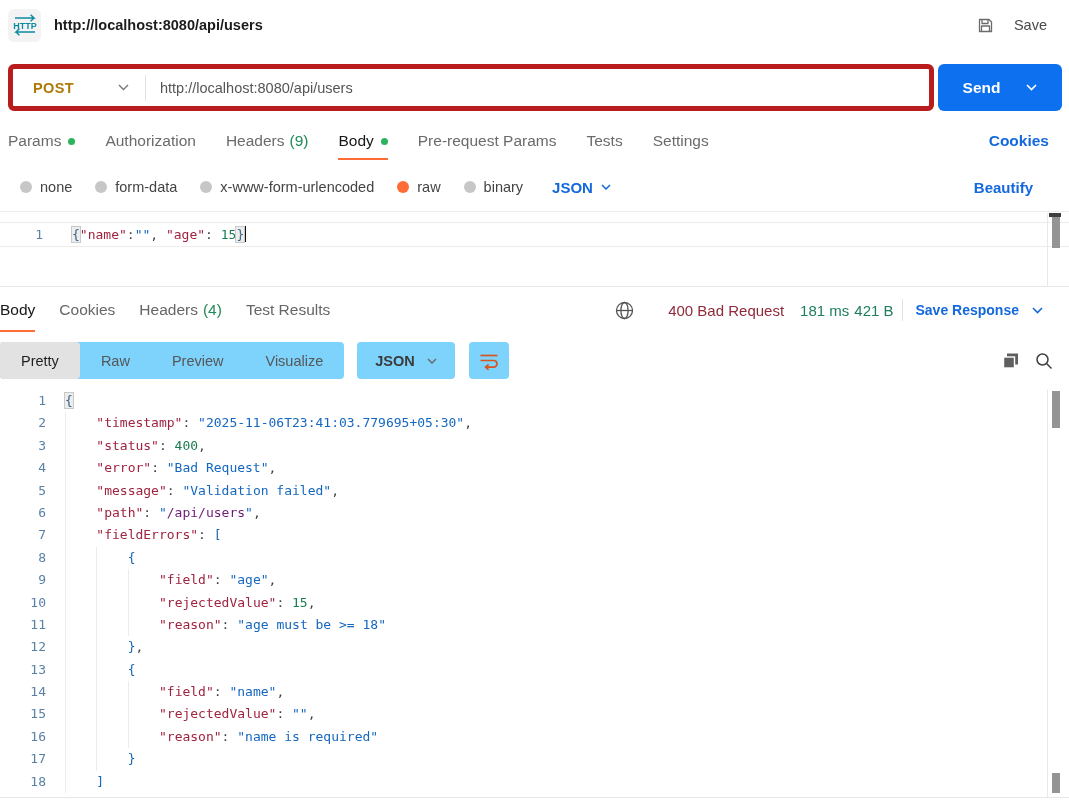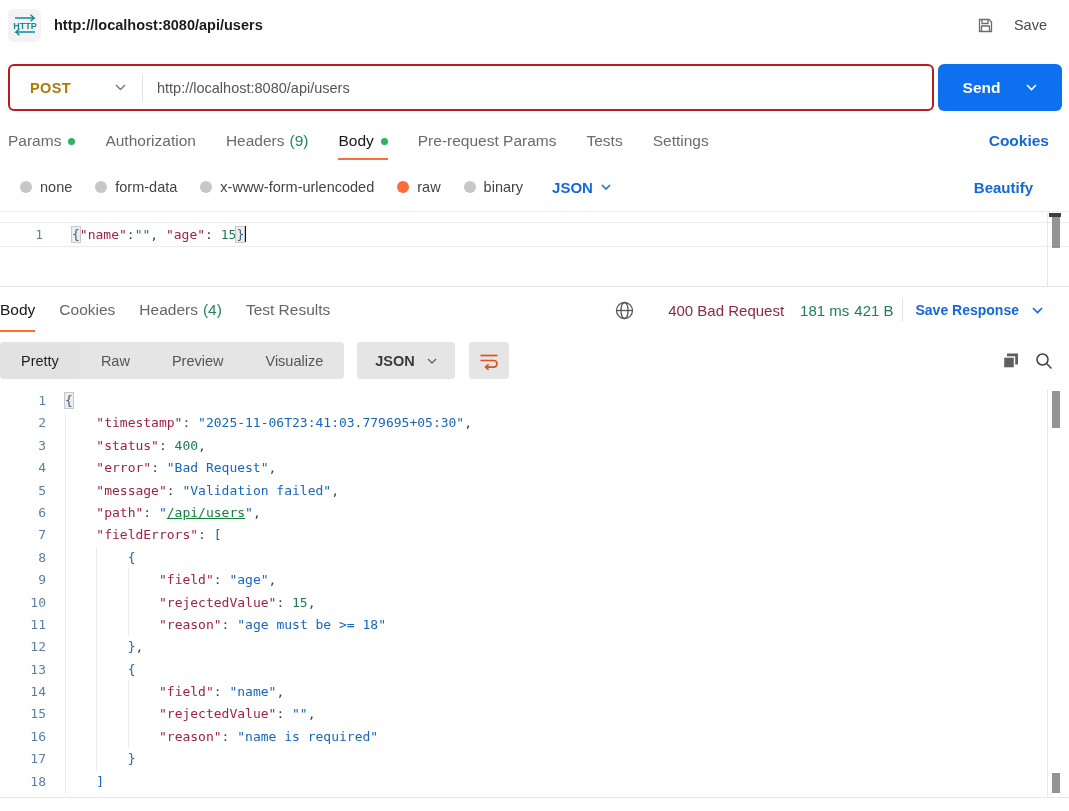--- a/index.html
+++ b/index.html
@@ -6,21 +6,21 @@
   html,body{margin:0;padding:0}
   body{width:1069px;height:811px;background:#fff;font-family:"Liberation Sans",sans-serif;color:#212121;overflow:hidden;position:relative}
   svg{display:block}
   
   .topbar{display:flex;align-items:center;height:46px;padding:4px 22px 0 8px}
   .badge{width:33px;height:33px;border-radius:6px;background:#f3f3f3;display:flex;align-items:center;justify-content:center}
   .title{margin-left:13px;font-size:14.5px;font-weight:700;color:#1c1c1c}
   .save{margin-left:auto;display:flex;align-items:center;gap:20px;color:#4a4a4a;font-size:14.5px}
   
   .reqrow{display:flex;margin:18px 7px 0 8px;height:47px}
-  .urlbox{flex:1;border:2px solid #b91c1c;border-radius:6px;display:flex;align-items:center;background:#fff}
+  .urlbox{flex:1;border:5px solid #b91c1c;border-radius:6px;display:flex;align-items:center;background:#fff}
   .method{display:flex;align-items:center;justify-content:space-between;width:132px;padding:0 16px 0 20px}
   .method .m{color:var(--post);font-weight:700;font-size:14.5px;letter-spacing:.4px}
   .vdiv{width:1px;height:26px;background:#e2e2e2}
   .urltext{padding-left:14px;font-size:14.5px;color:#555}
   .sendbtn{width:124px;margin-left:4px;background:var(--send);border-radius:6px;color:#fff;display:flex;align-items:center;justify-content:center;font-weight:700;font-size:15.5px;gap:26px}
   
   .reqtabs{display:flex;align-items:center;height:50px;padding:10px 20px 0 8px;font-size:15.5px;color:#6b6b6b}
   .tab{position:relative;display:flex;align-items:center;gap:7px;height:100%;margin-right:30px}
   .tab.active{color:#161616}
   .tab.active::after{content:"";position:absolute;left:0;right:0;bottom:1px;height:2px;background:var(--orange)}
@@ -37,41 +37,41 @@
   
   .cm{font-family:"DejaVu Sans Mono",monospace;font-size:13px}
   .cm-line{display:flex}
   .gut{color:#5b80a5;text-align:right;flex:none}
   .codeln{margin:0;white-space:pre;font-family:inherit;font-size:inherit}
   .tk-k{color:#a0233f}
   .tk-s{color:#1567c0}
   .tk-n{color:#1b7d4f}
   .tk-p{color:#3f3f3f}
   .tk-b{color:#1966b4}
-  .tk-l{color:#15803d;text-decoration:underline}
+  .tk-l{color:#701a75;}
   .tk-m{color:#3a6286;background:#ededed;outline:1px solid #c9c9c9}
   .tk-c{display:inline-block;width:1.7px;background:#111;height:16px;vertical-align:middle;margin-top:-2px}
   .g4{display:inline-block;width:31.33px;height:22.4px;vertical-align:top;box-shadow:inset 1px 0 0 #ececec}
   .reqed{position:relative;margin-top:6px;height:75px;border-top:1px solid #ececec}
   .reqed .cm-line{margin-top:10px;height:25px;border-top:1px solid #ececec;border-bottom:1px solid #ececec;align-items:center}
   .reqed .gut{width:43px}
   .reqed .codeln{padding-left:29px}
   .maindiv{border-top:1px solid #e6e6e6}
   
   .resphead{display:flex;align-items:center;height:46px;padding:0 26px 0 0;font-size:15.5px;color:#666}
   .resphead .tab{margin-right:24px}
   .rmeta{margin-left:auto;display:flex;align-items:center;font-size:15px}
   .status{color:var(--red);margin-left:34px}
   .rtime{color:var(--green);margin-left:16px}
   .rsize{color:var(--green);margin-left:5px}
   .metadiv{width:1px;height:22px;background:#e2e2e2;margin-left:8px}
   .saveresp{color:var(--blue);font-weight:700;display:flex;align-items:center;gap:13px;margin-left:13px;font-size:14px}
   
   .viewrow{display:flex;align-items:center;height:37px;margin-top:9px;padding-right:16px}
-  .seg{display:flex;background:#e5e5e5;border-radius:4px;height:37px;align-items:center;font-size:14.5px;color:#565656}
+  .seg{display:flex;background:#7dd3fc;border-radius:4px;height:37px;align-items:center;font-size:14.5px;color:#565656}
   .vseg{padding:0 21px;height:37px;display:flex;align-items:center;border-radius:4px}
   .vseg.active{background:#e2e2e2;color:#1f1f1f}
   .jsonseg{margin-left:13px;padding:0 18px;gap:12px;color:#3a3a3a;font-weight:600}
   .wrapseg{margin-left:14px;width:40px;justify-content:center}
   .viewicons{margin-left:auto;display:flex;align-items:center;gap:15px}
   
   .resped{position:relative;margin-top:11px}
   .resped .cm-line{height:22.4px;line-height:22.4px}
   .resped .gut{width:46px}
   .resped .codeln{padding-left:19px;line-height:22.4px}

